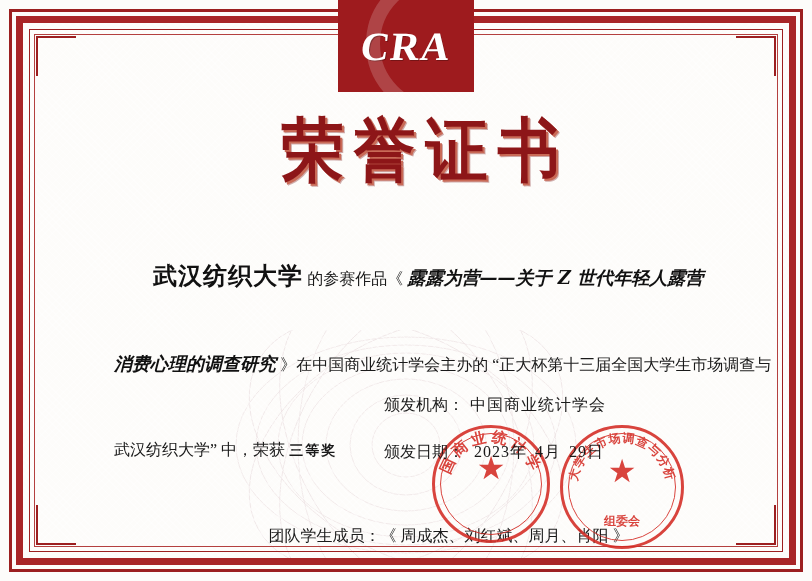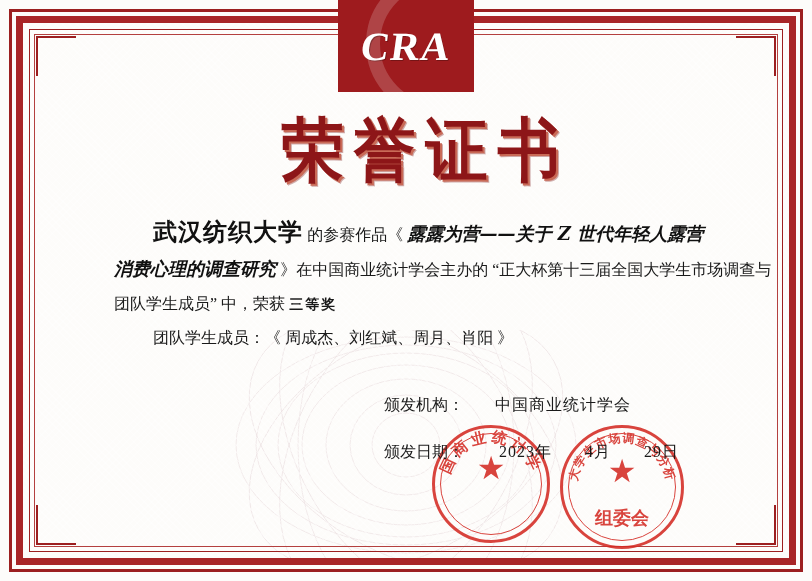--- a/index.html
+++ b/index.html
@@ -153,27 +153,28 @@
 
   
   .body {
     position: absolute;
     left: 78px;
     right: 68px;
     top: 215px;
     color: #1a1a1a;
   }
   .line {
-    line-height: 34px;
+    line-height: 49px;
     font-size: 17px;
     white-space: nowrap;
+    margin-top: 36px;
   }
   .line.l1 { padding-left: 75px; }
   .line.l2, .line.l3 { padding-left: 36px; }
-  .line.l4, .line.l5 { padding-left: 75px; font-size: 16.5px; }
+  .line.l4, .line.l5 { padding-left: 75px; font-size: 16.5px; text-align: center; }
 
   .org {
     font-family: "DejaVu Serif", serif;
     font-weight: bold;
     font-size: 24px;
     letter-spacing: 1px;
     color: #111;
   }
   .plain { font-size: 16px; }
   .work {
@@ -199,21 +200,20 @@
     width: 360px;
     text-align: left;
     font-size: 16px;
     color: #1a1a1a;
   }
   .issue-row {
     display: flex;
     align-items: center;
     margin-bottom: 26px;
     white-space: nowrap;
-    gap: 25px;
   }
   .issue-label { width: 86px; flex: none; }
   .issue-value { letter-spacing: 1px; }
   .date-row .num { margin: 0 4px; letter-spacing: 1px; }
 
   
   .seal {
     position: absolute;
     border-radius: 50%;
     border: 3px solid #d42b24;
@@ -264,21 +264,21 @@
     font-weight: bold;
   }
   .seal-center-text {
     position: absolute;
     left: 0;
     right: 0;
     bottom: 16px;
     text-align: center;
     font-family: "Liberation Sans", sans-serif;
     font-weight: bold;
-    font-size: 18px;
+    font-size: 12px;
     color: #d42b24;
   }
 </style>
 </head>
 <body>
 
 <div class="cert">
 
   <svg class="watermark" viewBox="0 0 360 230" xmlns="http://www.w3.org/2000/svg">
     <g fill="none" stroke="#c8a8b0" stroke-width="0.7">
@@ -320,21 +320,21 @@
     <div class="line l1">
       <span class="org">武汉纺织大学</span>
       <span class="plain">的参赛作品《</span>
       <span class="work">露露为营——关于 Z 世代年轻人露营</span>
     </div>
     <div class="line l2">
       <span class="work">消费心理的调查研究</span>
       <span class="plain">》在中国商业统计学会主办的 “正大杯第十三届全国大学生市场调查与</span>
     </div>
     <div class="line l3">
-      <span class="plain">团队学生成员” 中，荣获</span>
+      <span class="plain">武汉纺织大学” 中，荣获</span>
       <span class="award">三等奖</span>
     </div>
     <div class="line l4">
       <span class="members">团队学生成员：《</span>
       <span class="members">周成杰、刘红斌、周月、肖阳</span>
       <span class="members">》</span>
     </div>
   </div>
 
   <div class="seal seal-a">

